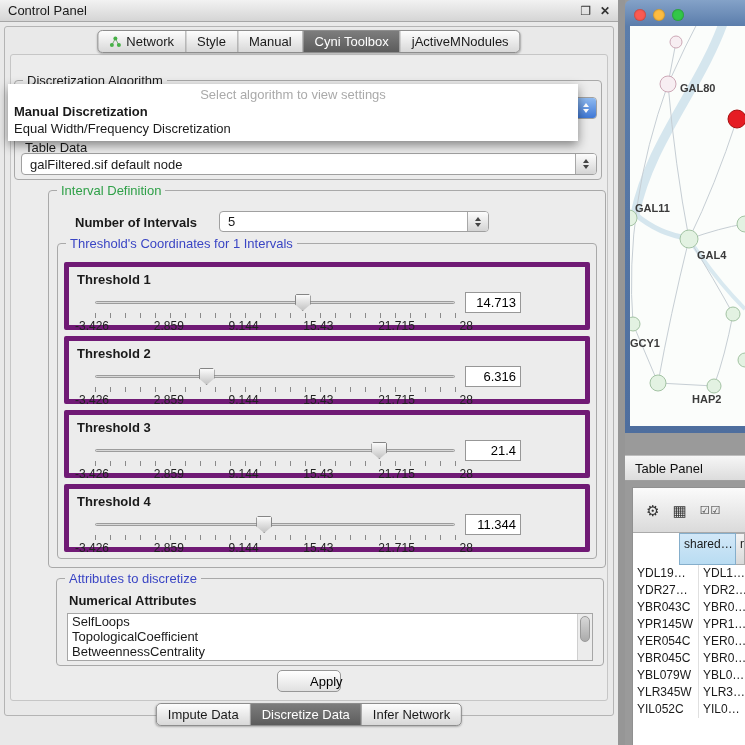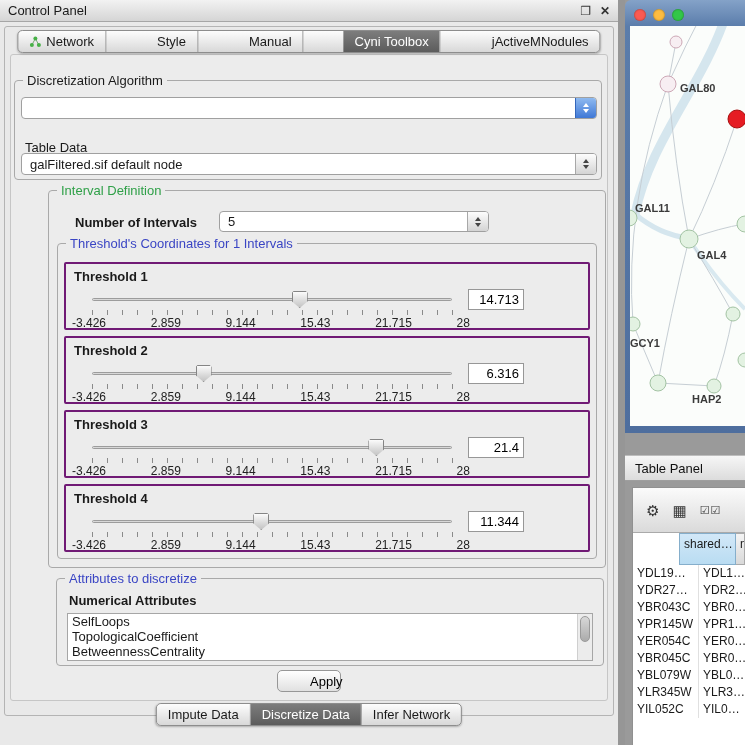--- a/index.html
+++ b/index.html
@@ -30,21 +30,21 @@
   .cp-inner{ position:absolute; left:10px; right:10px; top:54px; bottom:44px;
     border:1px solid #c6c6c6; border-radius:3px; background:#ececec; }
 
   
   .seg-tabs{ position:absolute; left:50%; transform:translateX(-50%);
     display:flex; border:1px solid #8d8d8d; border-radius:5px; overflow:hidden;
     background:linear-gradient(#fdfdfd,#d8d8d8); box-shadow:0 1px 2px rgba(0,0,0,.25); z-index:4; }
   .seg{ padding:3px 11px; border-right:1px solid #9d9d9d; display:flex; align-items:center; gap:5px; white-space:nowrap; }
   .seg:last-child{ border-right:none; }
   .seg.selected{ background:linear-gradient(#7d7d7d,#5c5c5c); color:#fff; }
-  .top-tabs{ top:30px;gap:40px; }
+  .top-tabs{ top:30px; }
   .bottom-tabs{ bottom:19px; }
 
   
   .group{ position:absolute; border:1px solid #a9a9a9; border-radius:4px; }
   .group>.legend{ position:absolute; top:-8px; left:8px; background:#ececec; padding:0 4px; line-height:15px; }
   .legend.green{ color:var(--green-title); }
   .legend.blue{ color:var(--blue-title); }
 
   
   .combo{ position:absolute; height:22px; background:#fff; border:1px solid #a0a0a0; border-radius:4px;
@@ -58,21 +58,21 @@
   .stepper.blue .arr-up{ border-bottom-color:#fff; } .stepper.blue .arr-dn{ border-top-color:#fff; }
 
   
   .algo-popup{ position:absolute; left:8px; top:84px; width:570px; background:#fff; z-index:10;
     box-shadow:0 4px 10px rgba(0,0,0,.45); padding-bottom:4px; }
   .algo-popup .ph{ text-align:center; color:#aaa; padding:3px 0 1px; }
   .algo-popup .opt{ padding:1px 6px; }
   .algo-popup .opt.bold{ font-weight:bold; }
 
   
-  .thr-box{ position:absolute; left:6px; width:526px; height:68px; border:2px solid #701a75; border-radius:2px; }
+  .thr-box{ position:absolute; left:6px; width:526px; height:68px; border:5px solid #701a75; border-radius:2px; }
   .thr-label{ position:absolute; left:8px; top:5px; font-weight:bold; }
   .slider{ position:absolute; left:26px; top:27px; width:360px; height:18px; }
   .track{ position:absolute; left:0; right:0; top:7px; height:3px; background:#d8d8d8;
     border:1px solid #9c9c9c; border-radius:3px; }
   .handle{ position:absolute; top:0; width:16px; height:17px;
     background:linear-gradient(#fbfbfb,#c4c4c4); border:1px solid #858585;
     clip-path:polygon(12% 0,88% 0,100% 12%,100% 60%,50% 100%,0 60%,0 12%); }
   .ticks{ position:absolute; left:26px; top:46px; width:361px; height:5px;
     background-image:repeating-linear-gradient(to right,#8a8a8a 0,#8a8a8a 1px,transparent 1px,transparent 15px); }
   .scale{ position:absolute; left:6px; top:52px; width:398px; display:flex; justify-content:space-between;
@@ -179,20 +179,25 @@
     <span class="field-label" style="left:10px; top:59px;">Table Data</span>
     <div class="combo" style="left:6px; top:72px; width:576px;">
       <span class="val">galFiltered.sif default node</span>
       <span class="stepper">
           <i class="arr-up"></i>
           <i class="arr-dn"></i>
         </span>
     </div>
   </div>
 
+  <div class="algo-popup">
+    <div class="ph">Select algorithm to view settings</div>
+    <div class="opt bold">Manual Discretization</div>
+    <div class="opt">Equal Width/Frequency Discretization</div>
+  </div>
 
   <div class="group" style="left:48px; top:190px; width:558px; height:378px;">
     <span class="legend green">Interval Definition</span>
 
     <span class="field-label bold" style="left:26px; top:24px;">Number of Intervals</span>
     <div class="combo" style="left:170px; top:20px; width:270px; height:21px;">
       <span class="val">5</span>
       <span class="stepper">
           <i class="arr-up"></i>
           <i class="arr-dn"></i>

